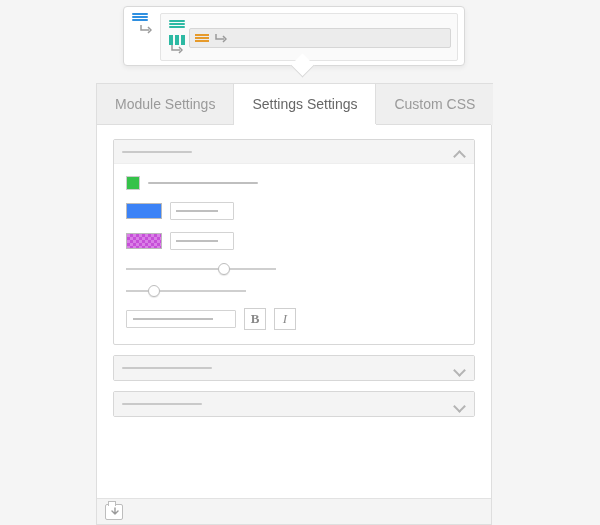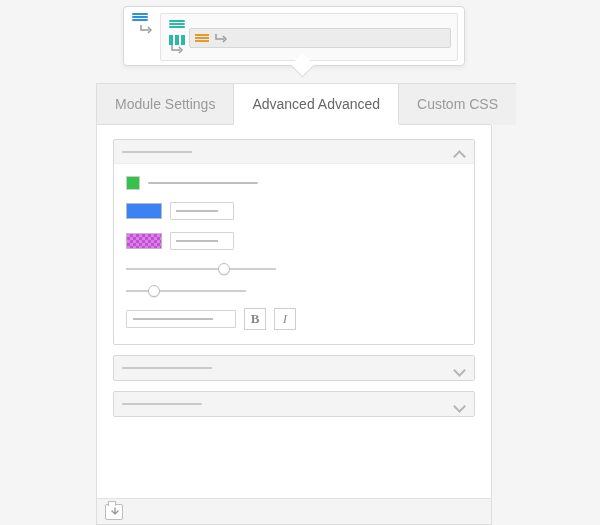--- a/index.html
+++ b/index.html
@@ -270,21 +270,21 @@
       </div>
     </div>
   </div>
 </div>
 
 <div class="panel">
 
   <div class="tabrow-under"></div>
   <div class="tabs">
     <div class="tab">Module Settings</div>
-    <div class="tab active">Advanced Advanced</div>
+    <div class="tab active">Settings Settings</div>
     <div class="tab">Custom CSS</div>
   </div>
 
   <div class="body">
 
     <div class="section">
       <div class="sec-header">
         <div class="label-line" style="width:70px"></div>
         <span class="chev up"></span>
       </div>

